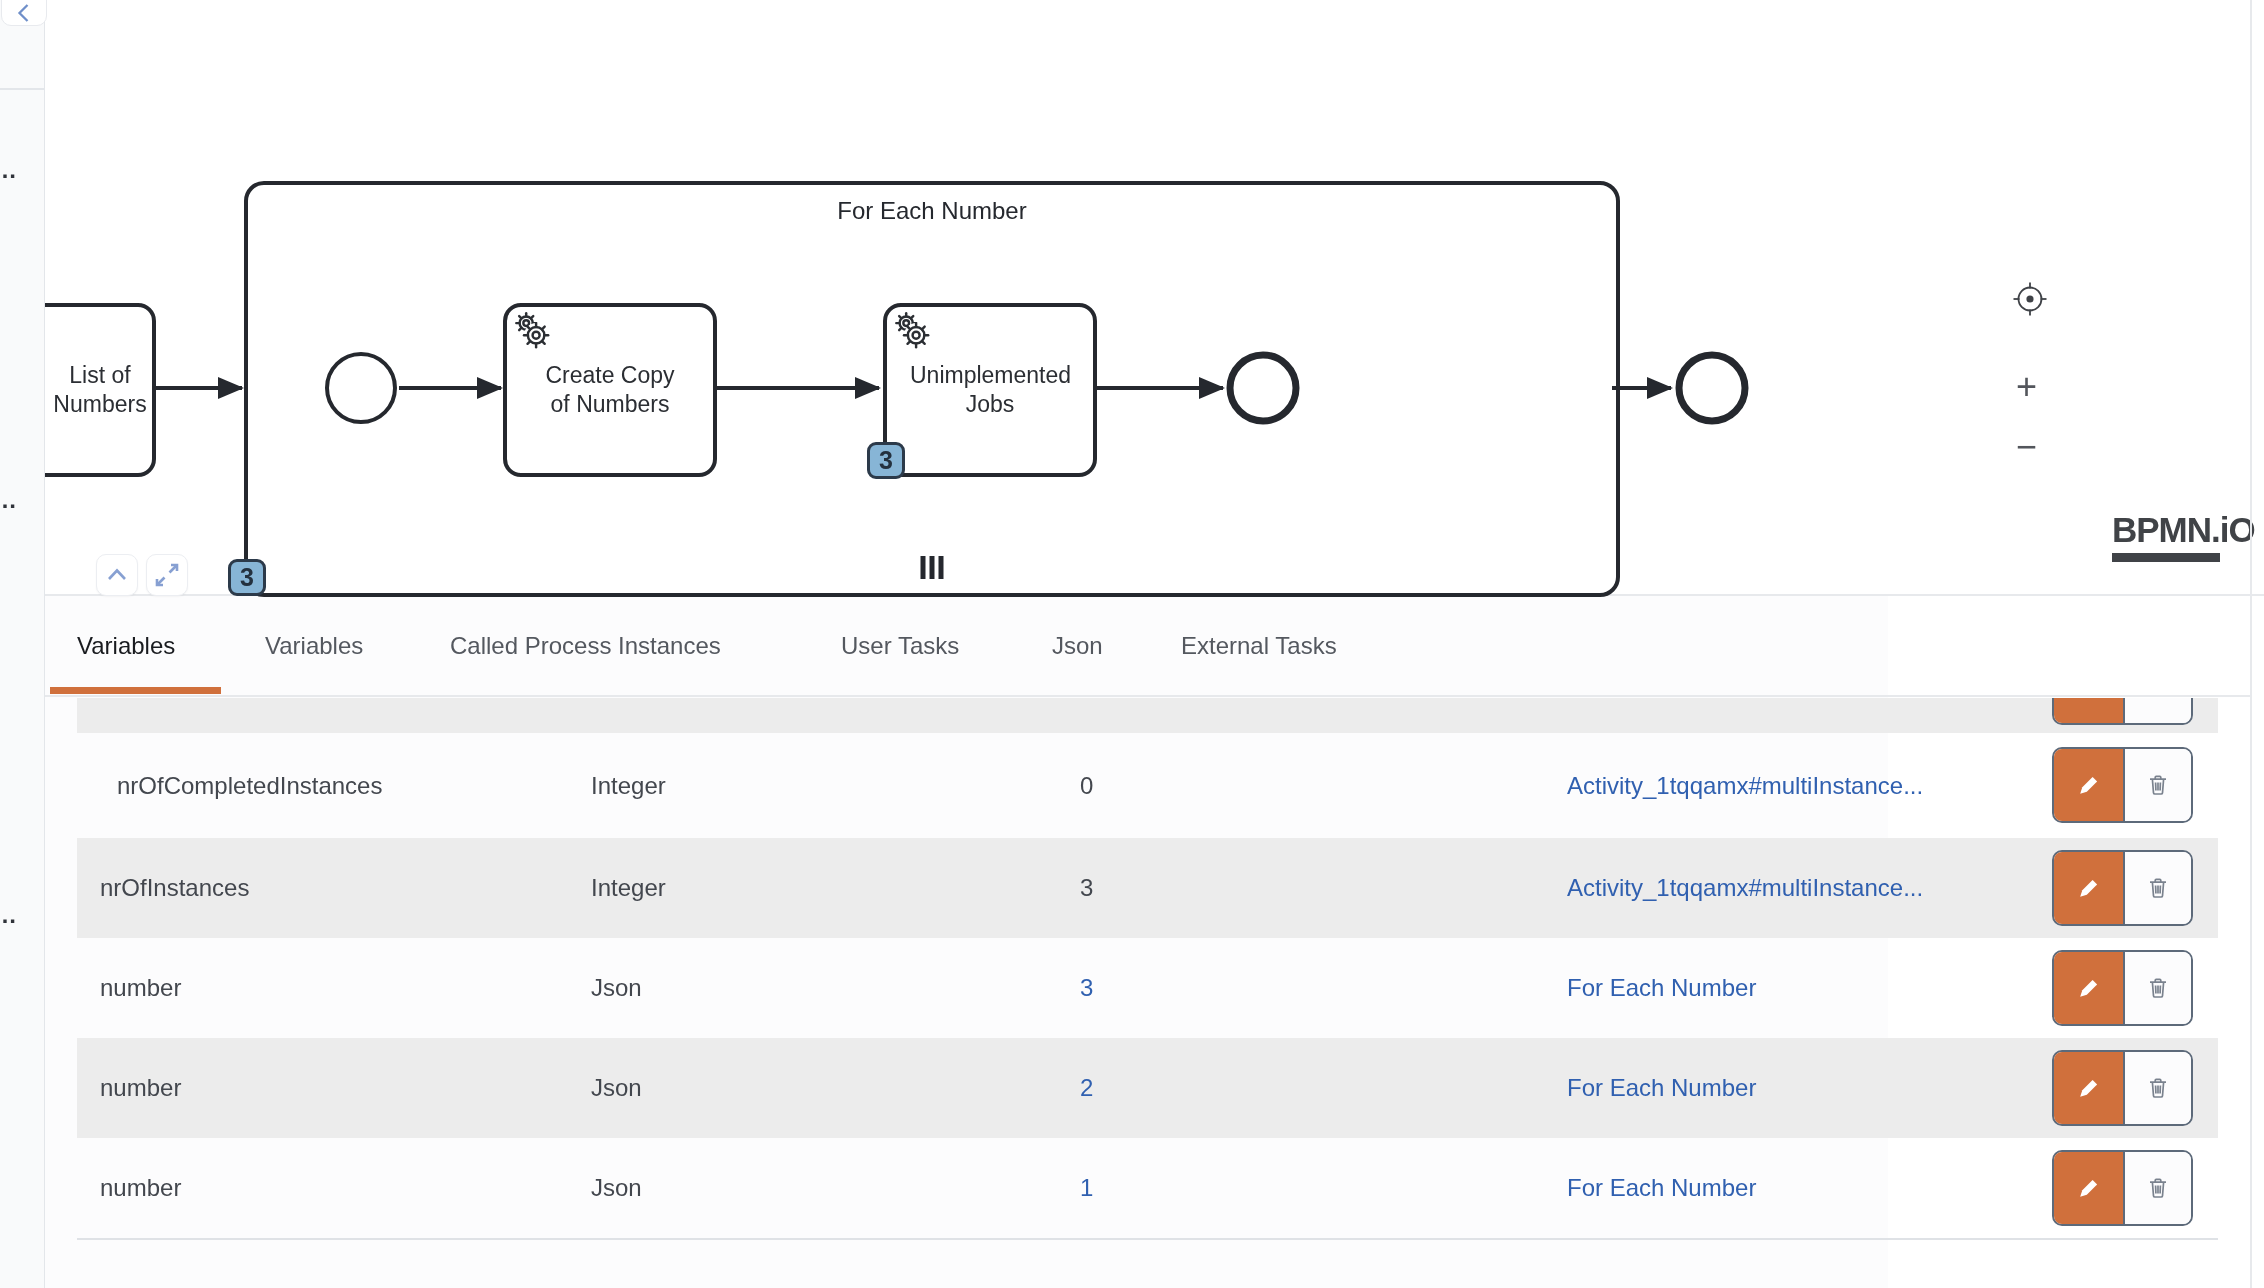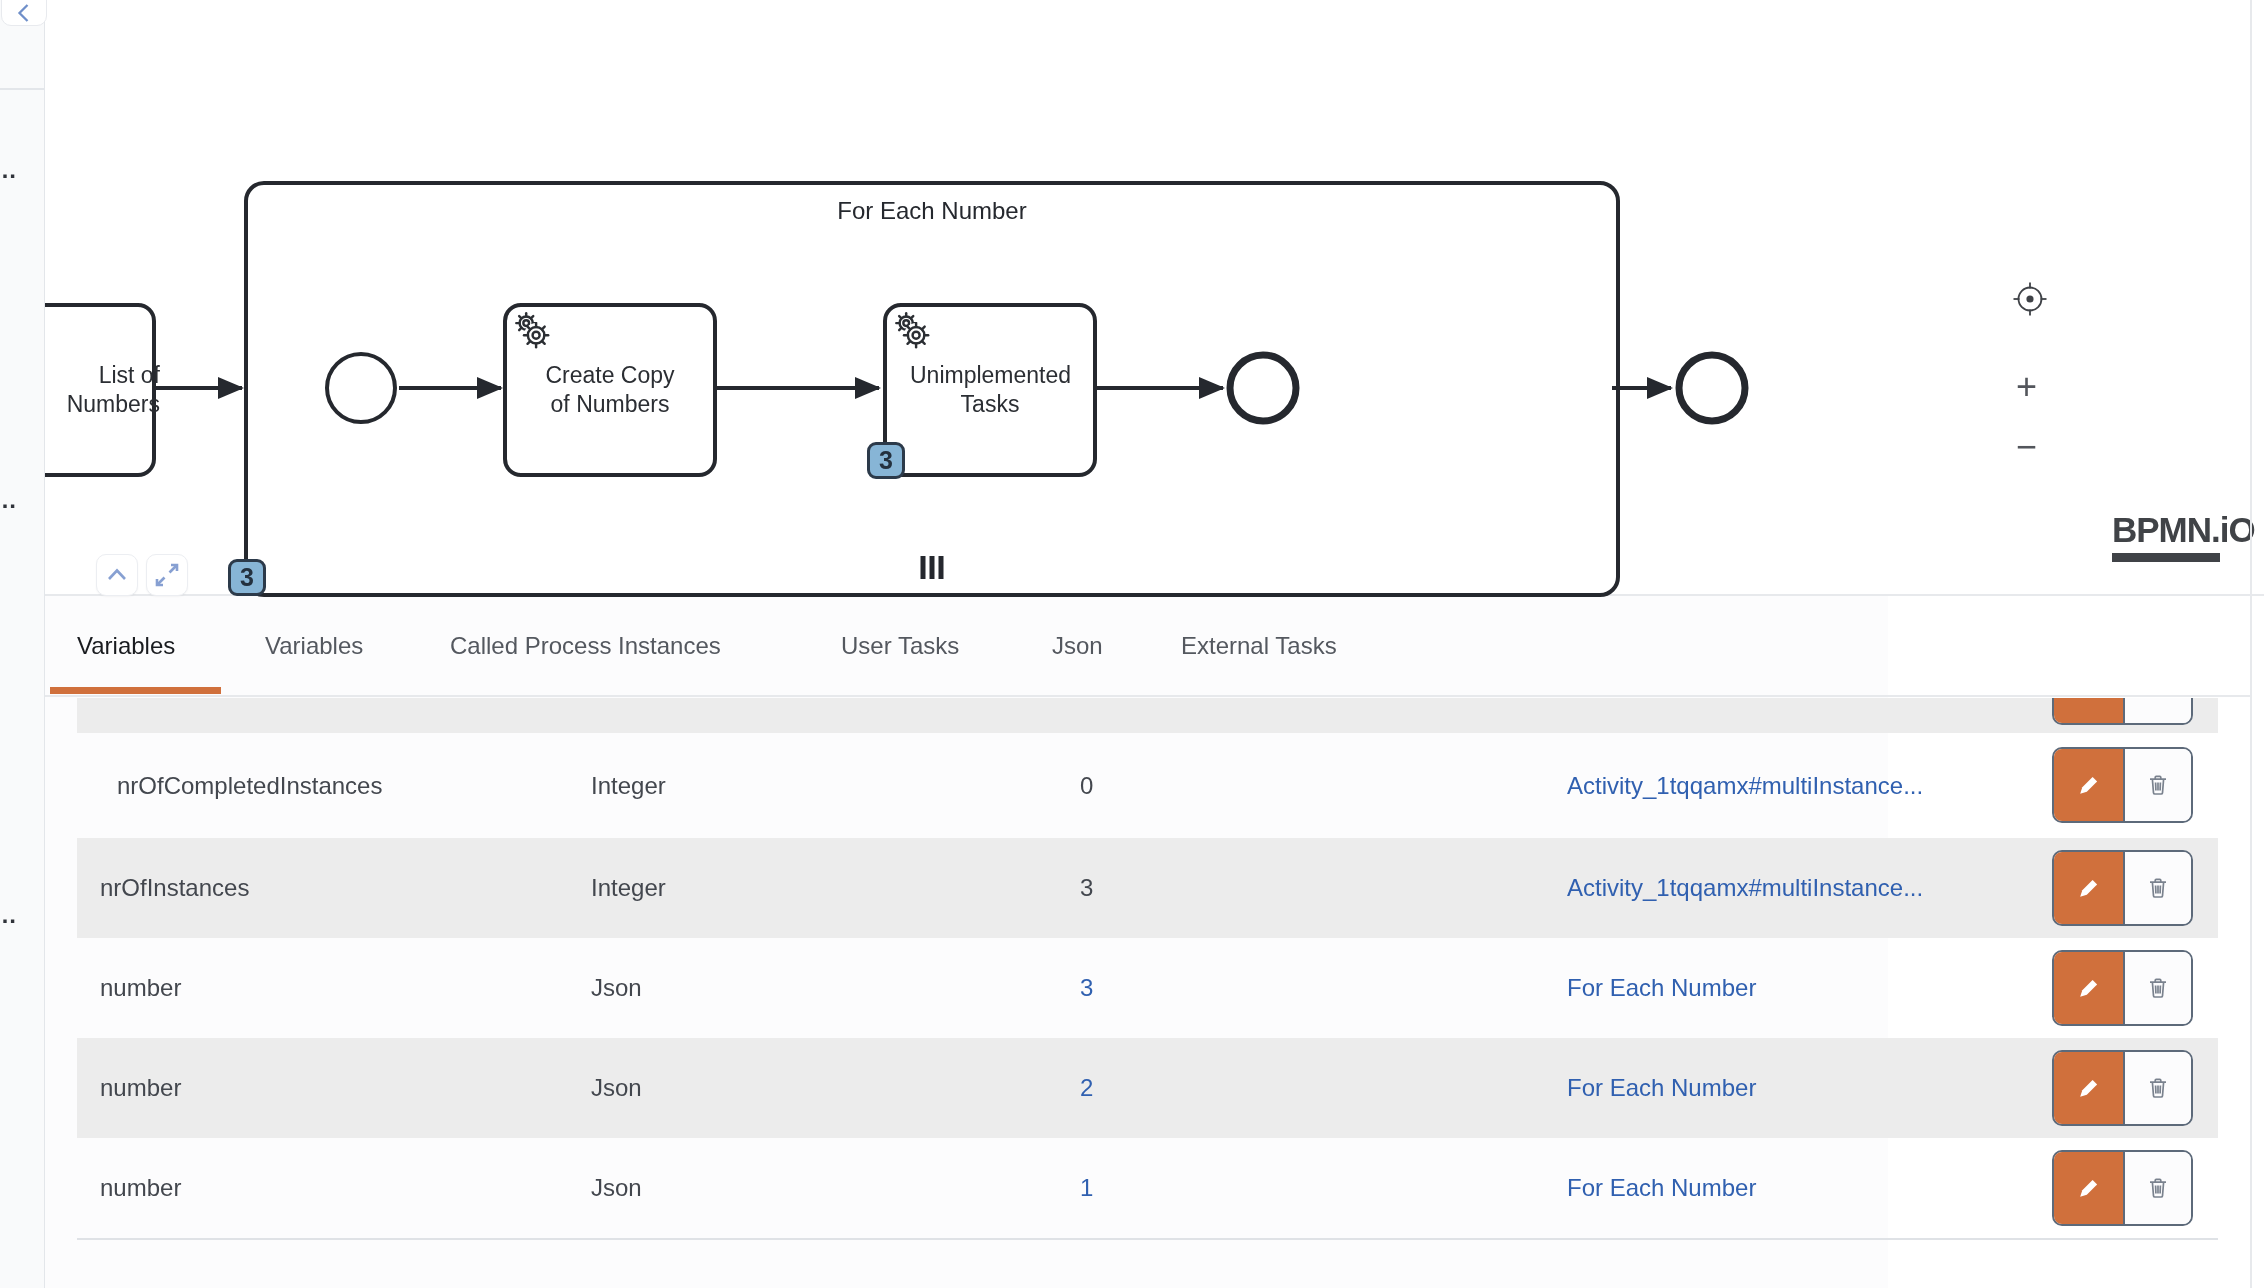--- a/index.html
+++ b/index.html
@@ -71,21 +71,21 @@
         <line x1="711" y1="388" x2="879" y2="388" marker-end="url(#ah)"></line>
         <line x1="1093" y1="388" x2="1223" y2="388" marker-end="url(#ah)"></line>
         <line x1="1612" y1="388" x2="1671" y2="388" marker-end="url(#ah)"></line>
       </g>
       <circle cx="361" cy="388" r="34" fill="#fff" stroke="#25282e" stroke-width="4"></circle>
       <circle cx="1263" cy="388" r="33" fill="#fff" stroke="#25282e" stroke-width="7"></circle>
       <circle cx="1712" cy="388" r="33" fill="#fff" stroke="#25282e" stroke-width="7"></circle>
     </svg>
 
     <div class="task" style="left:-64px;top:303px;width:212px;height:166px;">
-      <div class="abs" style="left:100px;top:0;width:120px;height:100%;display:flex;align-items:center;justify-content:center;text-align:right;">List of Numbers</div>
+      <div class="abs" style="left:100px;top:0;width:120px;height:100%;display:flex;align-items:center;justify-content:center;">List of Numbers</div>
     </div>
 
     <div class="subprocess" style="left:244px;top:181px;width:1368px;height:408px;">
       <div class="sp-title">For Each Number</div>
       <div class="mi-marker">
           <span></span>
           <span></span>
           <span></span>
         </div>
       <div class="badge" style="left:-20px;bottom:-3px;">3</div>
@@ -139,21 +139,21 @@
           <line x1="28.5" y1="22" x2="32" y2="22"></line>
             <line x1="26.3" y1="27.3" x2="28.8" y2="29.8"></line>
           <line x1="21" y1="29.5" x2="21" y2="33"></line>
             <line x1="15.7" y1="27.3" x2="13.2" y2="29.8"></line>
           <line x1="13.5" y1="22" x2="10" y2="22"></line>
             <line x1="15.7" y1="16.7" x2="13.2" y2="14.2"></line>
           <line x1="21" y1="14.5" x2="21" y2="11"></line>
             <line x1="26.3" y1="16.7" x2="28.8" y2="14.2"></line>
         </g>
       </svg>
-      <div style="width:160px;">Unimplemented Tasks</div>
+      <div style="width:160px;">Unimplemented Jobs</div>
       <div class="badge" style="left:-20px;bottom:-6px;">3</div>
     </div>
 
     <svg class="abs" style="left:2010px;top:279px;cursor:pointer;" width="40" height="40" viewBox="0 0 40 40">
       <g stroke="#3f4247" stroke-width="1.8" fill="none">
         <circle cx="20" cy="20" r="11.5"></circle>
         <line x1="20" y1="3.5" x2="20" y2="9.5"></line>
           <line x1="20" y1="30.5" x2="20" y2="36.5"></line>
         <line x1="3.5" y1="20" x2="9.5" y2="20"></line>
           <line x1="30.5" y1="20" x2="36.5" y2="20"></line>

